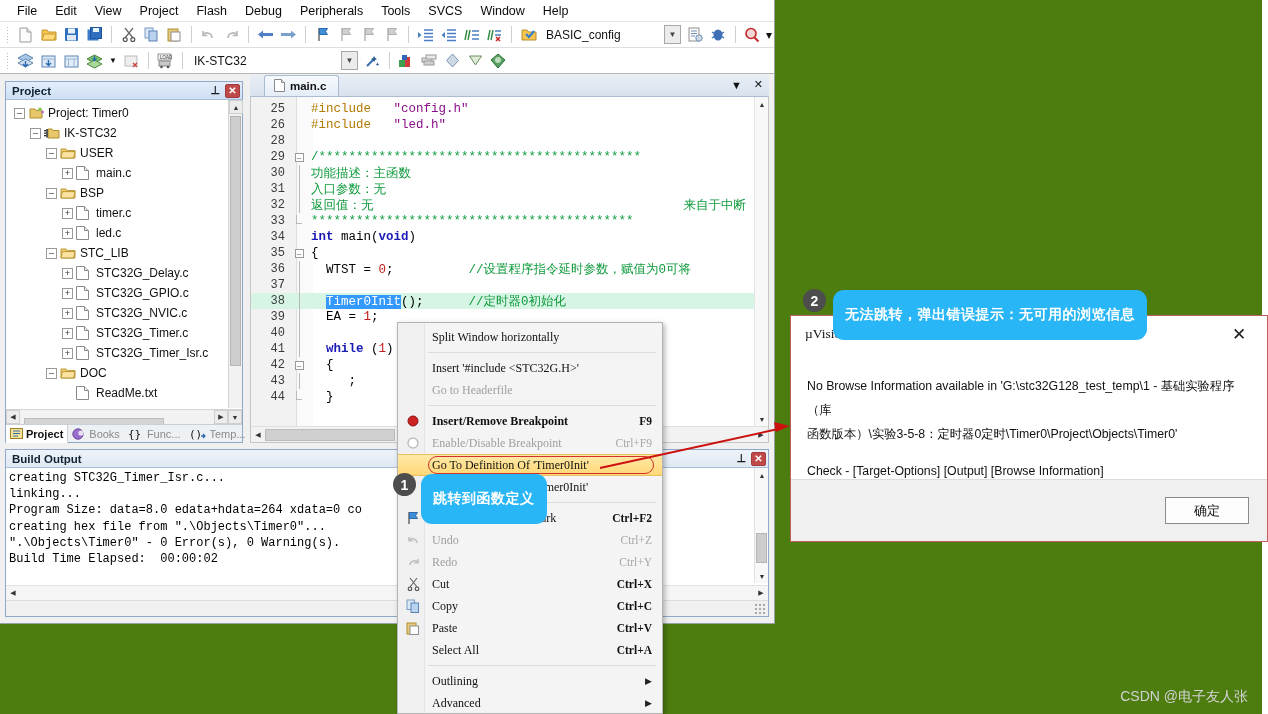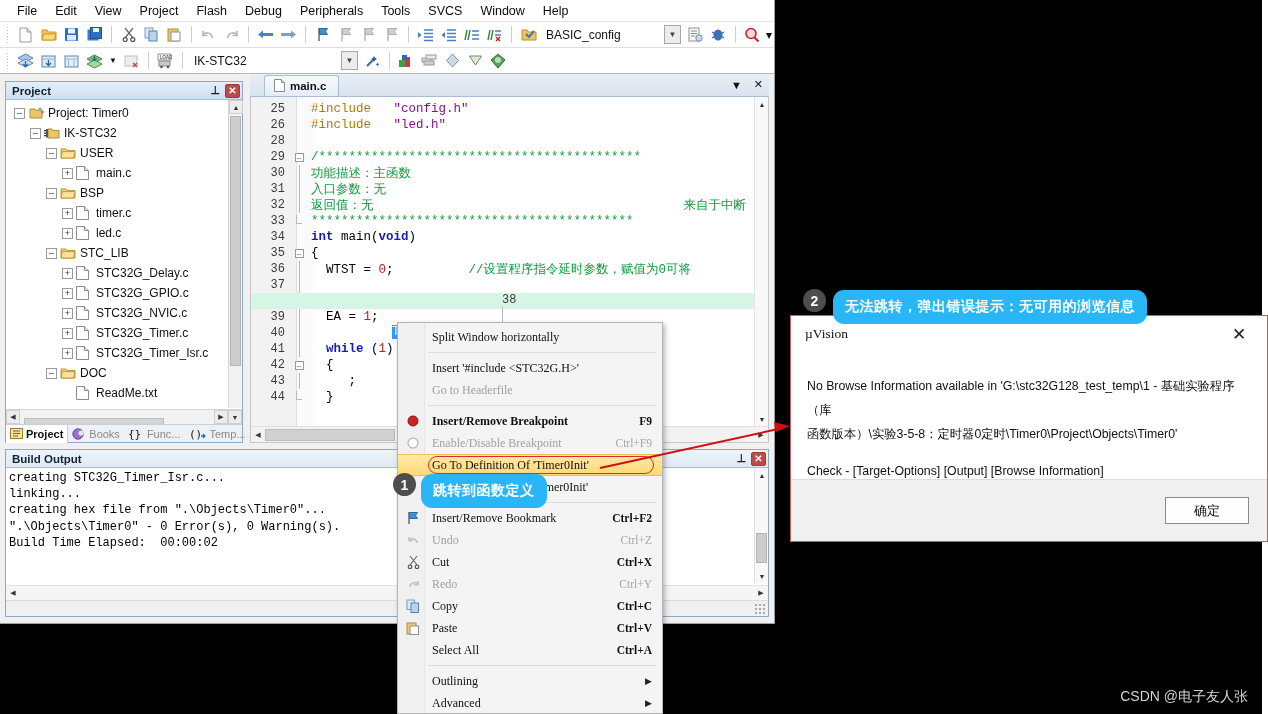--- a/index.html
+++ b/index.html
@@ -3,21 +3,21 @@
 <meta charset="utf-8">
 <style>
   * { box-sizing: border-box; }
   html, body {
     margin: 0; padding: 0;
     width: 1268px; height: 714px;
     background: #ffffff;
     font-family: "Liberation Sans", sans-serif;
     overflow: hidden;
   }
-  #root { position: relative; width: 1262px; height: 714px; background:#000000; }
+  #root { position: relative; width: 1262px; height: 714px; background:#4d7c0f; }
 
   
   #ide {
     position: absolute; left:0; top:0; width:775px; height:624px;
     background: #f0f0f0;
     border-right: 1px solid #9aa0a6;
     border-bottom: 1px solid #9aa0a6;
   }
 
   
@@ -196,21 +196,21 @@
   }
   .code {
     font-family:"Liberation Mono", monospace; font-size:12.5px; color:#000;
     white-space:pre; padding-left:4px;
   }
   .k-pre { color:#b37a00; }
   .k-str { color:#8b0f8b; }
   .k-cmt { color:#0f9a3c; }
   .k-kw  { color:#1a1ab4; font-weight:bold; }
   .k-num { color:#c01c1c; }
-  .cl.hl { background:#d7f5e5;flex-direction:column; }
+  .cl.hl { background:#d7f5e5; }
   .sel-token { background:#3399ff; color:#fff;text-align:center; }
   .ed-scroll-v {
     position:absolute; right:0; top:0; width:14px; bottom:16px;
     background:#f8f8f8; border-left:1px solid #e4e4e4;
   }
   .ed-scroll-h {
     position:absolute; left:0; right:0; bottom:0; height:16px; background:#f2f2f2;
     border-top:1px solid #e0e0e0; display:flex; align-items:center;
   }
   .hthumb { height:12px; background:#d0d0d0; border:1px solid #bcbcbc; }
@@ -252,21 +252,21 @@
   }
 
   
   .badge {
     position:absolute; width:23px; height:23px; border-radius:50%;
     background:#4d4d4d; color:#fff; font-size:14px; font-weight:bold;
     display:flex; align-items:center; justify-content:center; z-index:60;
   }
   .cnlabel {
     position:absolute; background:#29b6f6; color:#fff; font-weight:bold;
-    font-size:14px; border-radius:11px; padding:8px 12px; z-index:60;
+    font-size:14px; border-radius:11px; padding:16px 12px; z-index:60;
     white-space:nowrap; letter-spacing:0.5px;
   }
 
   
   .dialog {
     position:absolute; left:790px; top:315px; width:478px; height:227px;
     background:#fff; border:1.5px solid #c06060; z-index:50;
   }
   .dlg-title {
     height:36px; display:flex; align-items:center; padding:0 14px;
@@ -837,20 +837,21 @@
       <div class="build-panel">
         <div class="panel-title" style="background:linear-gradient(#eef3f9,#dfe9f4);">
           <span>Build Output</span>
           <span class="sp"></span>
           <span class="pin-btn">⊥</span>
           <span class="close-btn">✕</span>
         </div>
         <div class="build-body" id="buildlines">
             <div class="build-line">creating STC32G_Timer_Isr.c...</div>
             <div class="build-line">linking...</div>
+            <div class="build-line">Program Size: data=8.0 edata+hdata=264 xdata=0 co</div>
             <div class="build-line">creating hex file from ".\Objects\Timer0"...</div>
             <div class="build-line">".\Objects\Timer0" - 0 Error(s), 0 Warning(s).</div>
             <div class="build-line">Build Time Elapsed:  00:00:02</div>
           </div>
         <div class="build-scroll-v">
           <div class="sc-arrow" style="border:none;background:transparent;">▲</div>
           <div class="sc-thumb" style="top:65px;height:30px;"></div>
           <div style="position:absolute;bottom:0;width:14px;height:14px;display:flex;align-items:center;justify-content:center;font-size:7px;color:#333;">▼</div>
         </div>
         <div class="build-scroll-h">
@@ -918,40 +919,40 @@
         <div class="ctx-item dim">
           <span class="ci">
             <svg width="13" height="12" viewBox="0 0 13 12">
               <path d="M10 9a4.5 4.5 0 0 0-8-2.6" stroke="#c2c2c2" fill="none" stroke-width="1.6"></path>
               <path d="M2 3v3.8h3.8" stroke="#c2c2c2" fill="none" stroke-width="1.6"></path>
             </svg>
           </span>
           <span>Undo</span>
           <span class="acc">Ctrl+Z</span>
         </div>
+        <div class="ctx-item dim">
+          <span class="ci">
+            <svg width="13" height="12" viewBox="0 0 13 12">
+              <path d="M3 9a4.5 4.5 0 0 1 8-2.6" stroke="#c2c2c2" fill="none" stroke-width="1.6"></path>
+              <path d="M11 3v3.8H7.2" stroke="#c2c2c2" fill="none" stroke-width="1.6"></path>
+            </svg>
+          </span>
+          <span>Redo</span>
+          <span class="acc">Ctrl+Y</span>
+        </div>
         <div class="ctx-item">
           <span class="ci">
             <svg width="13" height="14" viewBox="0 0 13 14">
               <path d="M3 1l7 9M10 1L3 10" stroke="#6b6b6b" fill="none" stroke-width="1.2"></path>
               <circle cx="3" cy="11.8" r="1.8" fill="none" stroke="#4f4f4f" stroke-width="1.1"></circle>
               <circle cx="10" cy="11.8" r="1.8" fill="none" stroke="#4f4f4f" stroke-width="1.1"></circle>
             </svg>
           </span>
           <span>Cut</span>
           <span class="acc">Ctrl+X</span>
-        </div>
-        <div class="ctx-item dim">
-          <span class="ci">
-            <svg width="13" height="12" viewBox="0 0 13 12">
-              <path d="M3 9a4.5 4.5 0 0 1 8-2.6" stroke="#c2c2c2" fill="none" stroke-width="1.6"></path>
-              <path d="M11 3v3.8H7.2" stroke="#c2c2c2" fill="none" stroke-width="1.6"></path>
-            </svg>
-          </span>
-          <span>Redo</span>
-          <span class="acc">Ctrl+Y</span>
         </div>
         <div class="ctx-item">
           <span class="ci">
             <svg width="14" height="14" viewBox="0 0 14 14">
               <rect x="1" y="1" width="7.5" height="9.5" fill="#dce8f6" stroke="#7b9bc4"></rect>
               <rect x="5" y="4" width="7.5" height="9.5" fill="#b9d2ee" stroke="#5b82b5"></rect>
             </svg>
           </span>
           <span>Copy</span>
           <span class="acc">Ctrl+C</span>

